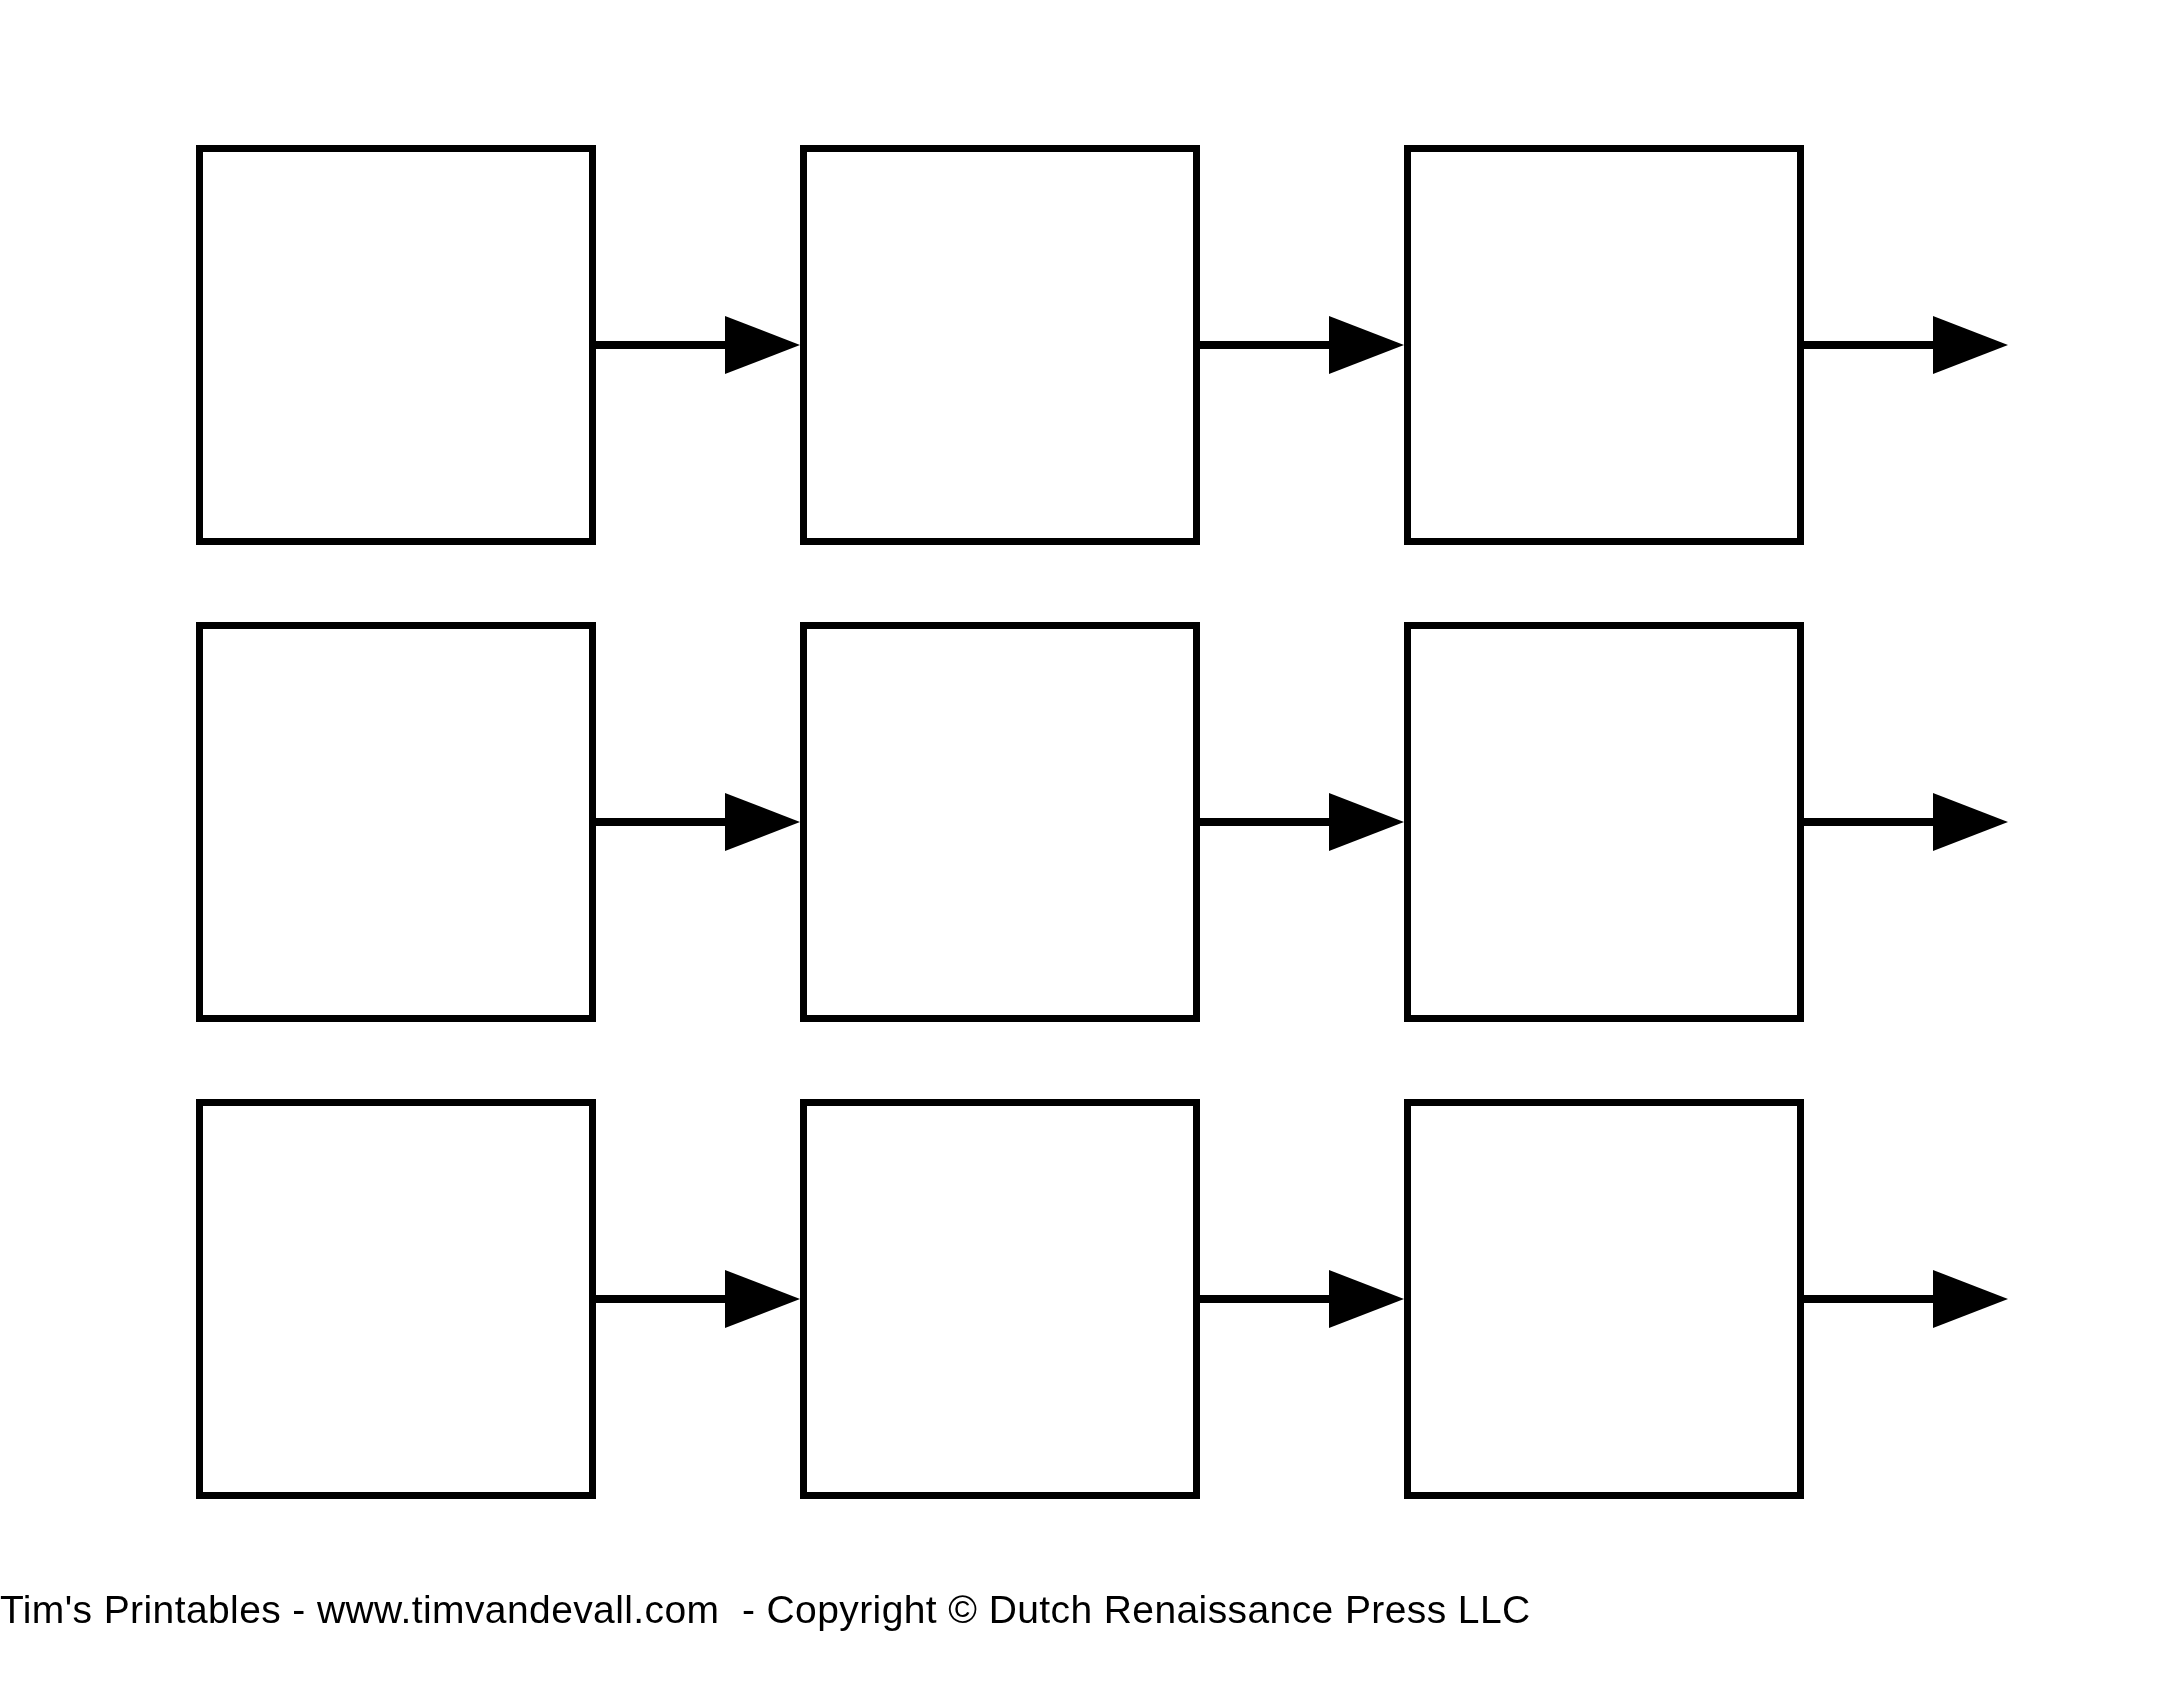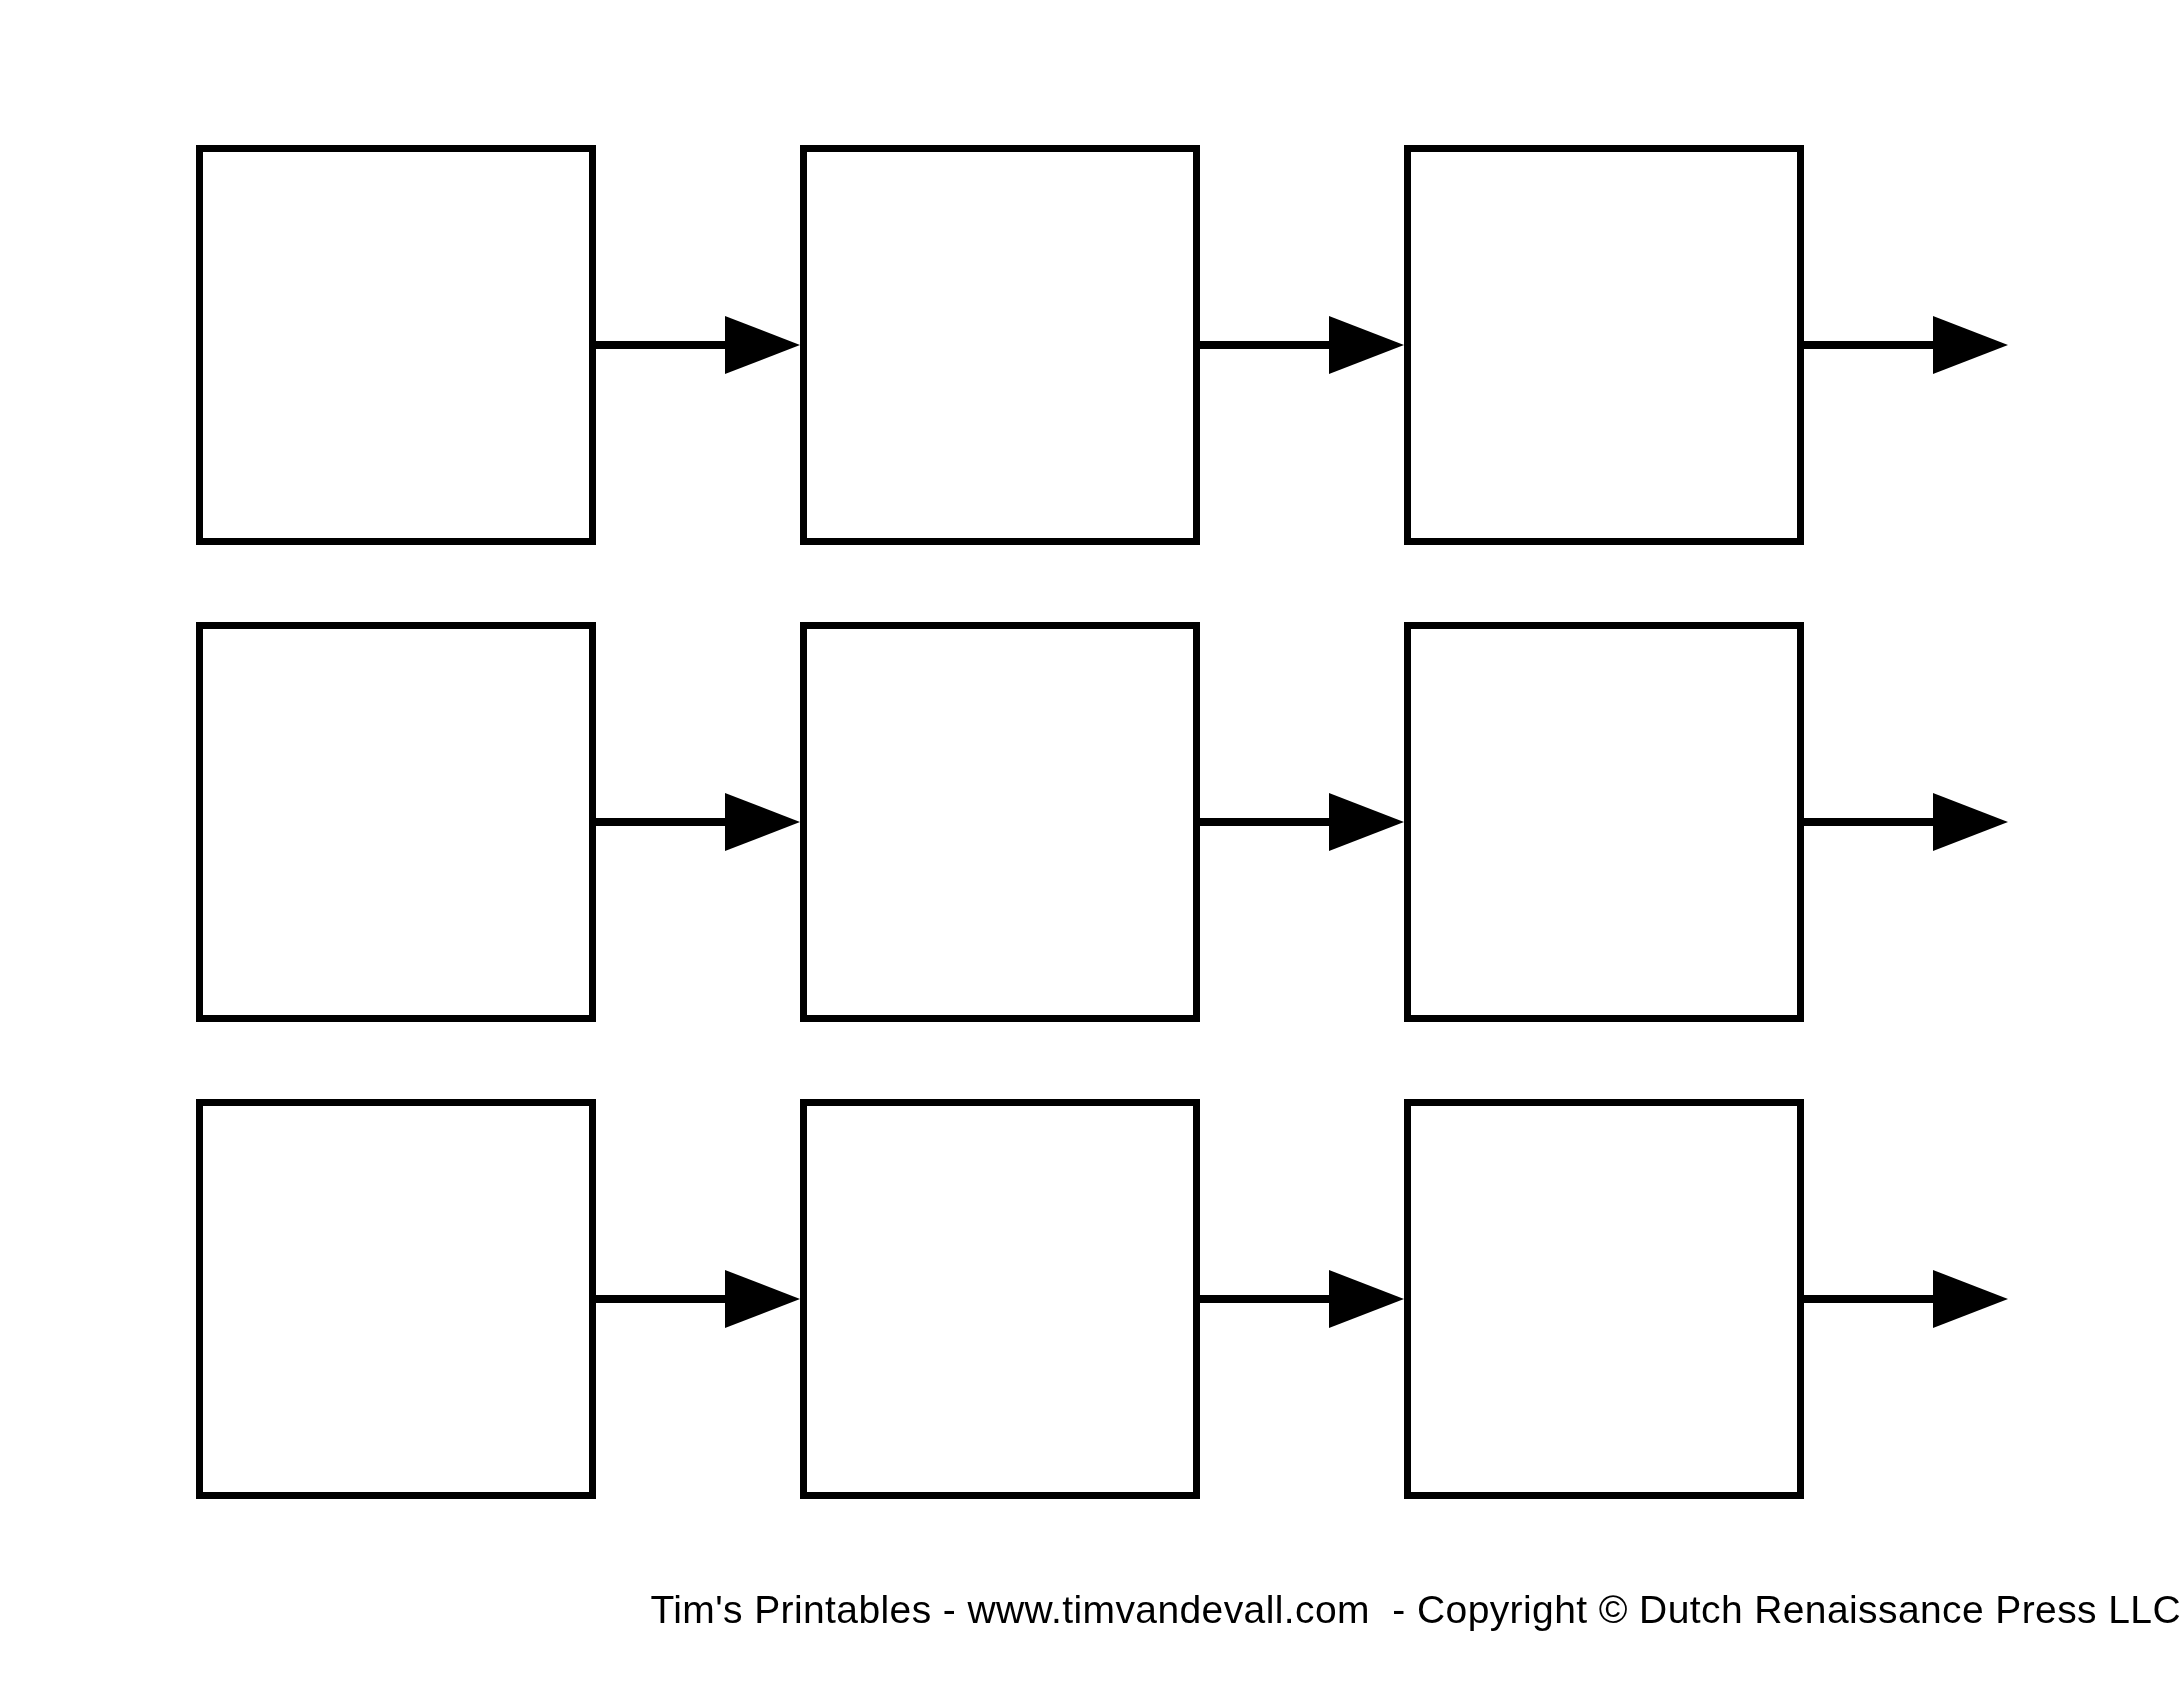--- a/index.html
+++ b/index.html
@@ -63,21 +63,21 @@
     height: 0;
     border-top: 29px solid transparent;
     border-bottom: 29px solid transparent;
     border-left: 75px solid #000000;
   }
   .footer-credit {
     position: absolute;
     left: 0;
     top: 1588px;
     width: 2181px;
-    text-align: right;
+    text-align: left;
     font-size: 39px;
     font-weight: 400;
     letter-spacing: 0.4px;
     color: #000000;
     white-space: pre;
   }
 </style>
 </head>
 <body>
 

